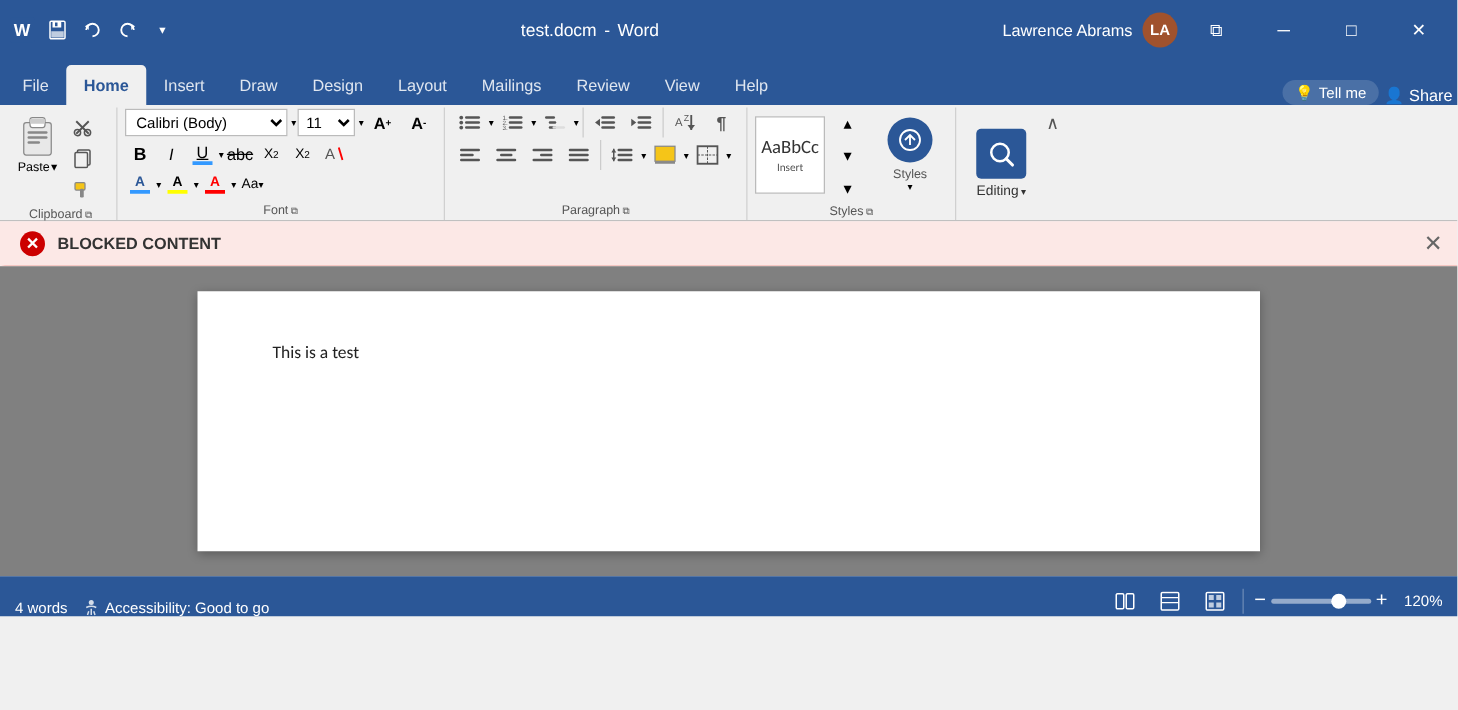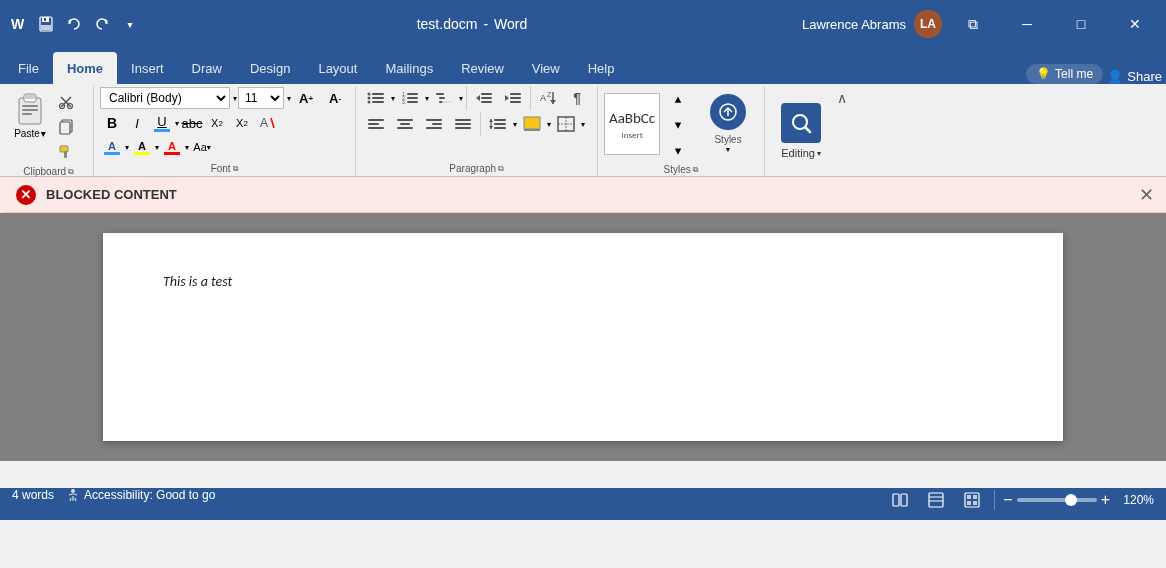--- a/index.html
+++ b/index.html
@@ -158,40 +158,38 @@
       background: #a0a0a0;
       flex: 1;
       display: flex;
       justify-content: center;
       padding: 20px;
       overflow-y: auto;
       height: calc(568px - 48px - 36px - 98px - 18px - 36px - 32px);
     }
     .doc-page {
       background: white;
-      width: 960px;
+      width: 850px;
       min-height: 200px;
       box-shadow: 0 2px 8px rgba(0,0,0,0.3);
       padding: 40px 60px;
       font-size: 14px;
-      font-style: italic;
     }
     .doc-content { font-size: 14px; font-family: Calibri, sans-serif; color: #222; }
 
     
     .status-bar {
       background: #2b5797;
       height: 32px;
       display: flex;
-      align-items: flex-start;
+      align-items: flex-end;
       padding: 0 12px;
       color: white;
       font-size: 12px;
       gap: 12px;
-      margin-top: 27px;
     }
     .status-left { display: flex; align-items: center; gap: 12px; }
     .status-right { margin-left: auto; display: flex; align-items: center; gap: 8px; }
     .zoom-slider { display: flex; align-items: center; gap: 4px; }
     .slider-track {
       width: 80px;
       height: 4px;
       background: rgba(255,255,255,0.5);
       border-radius: 2px;
       position: relative;

